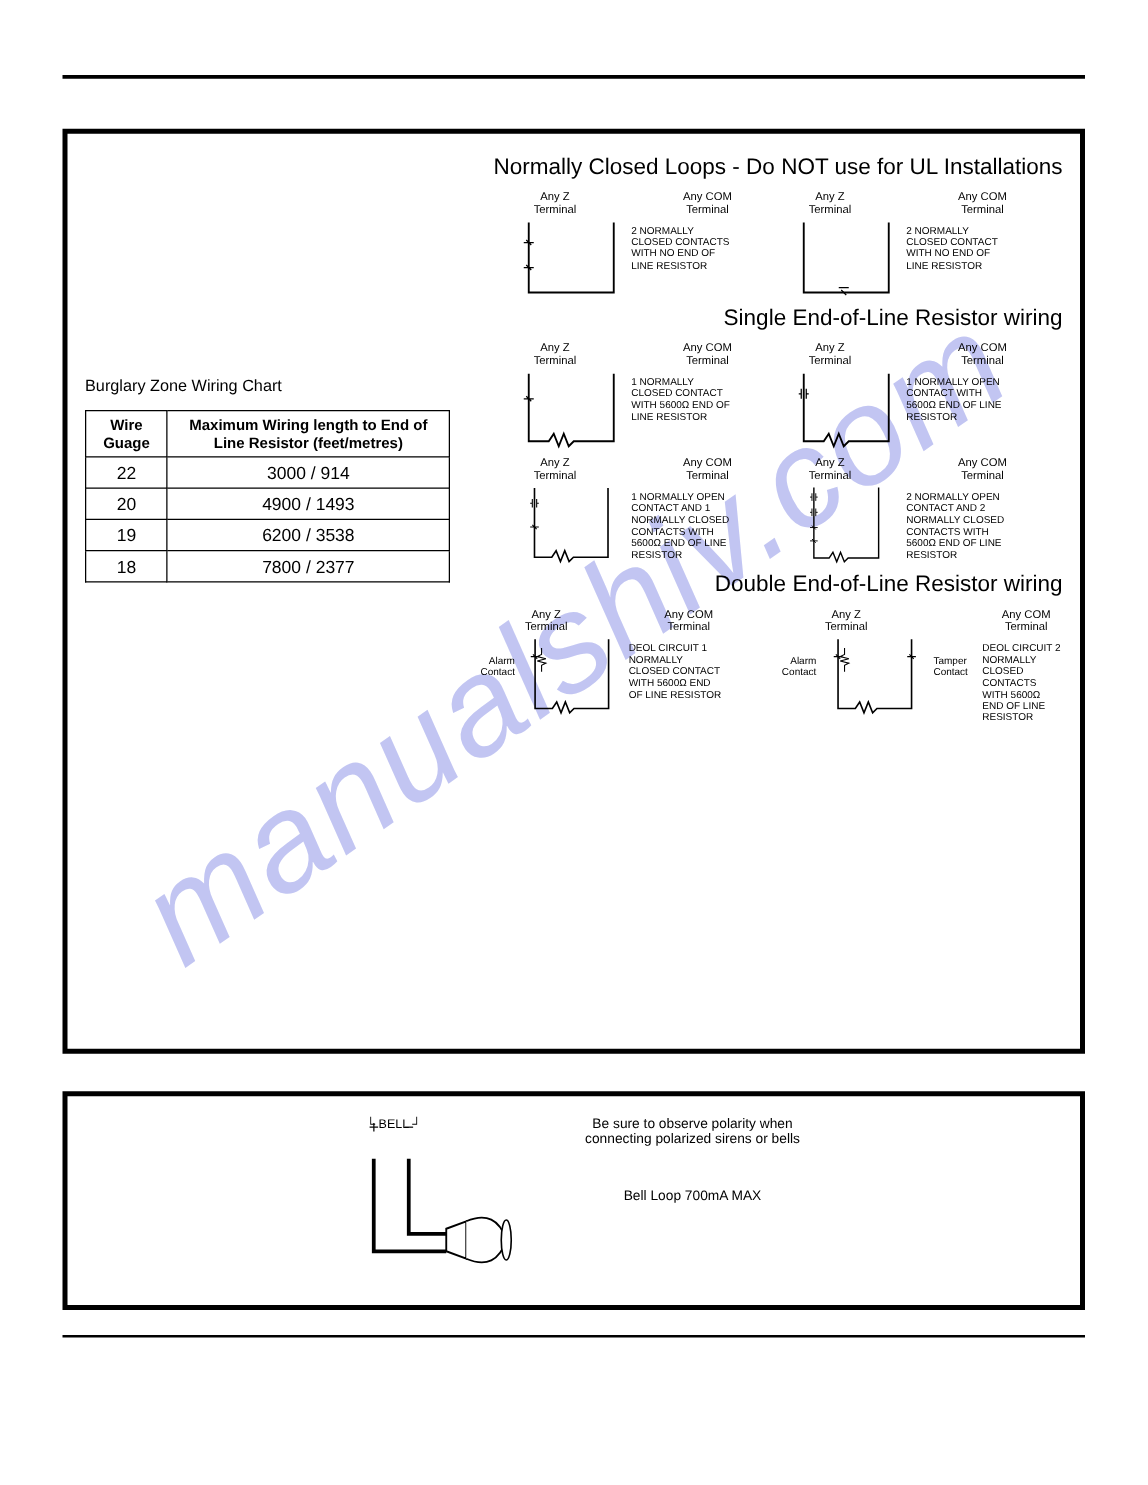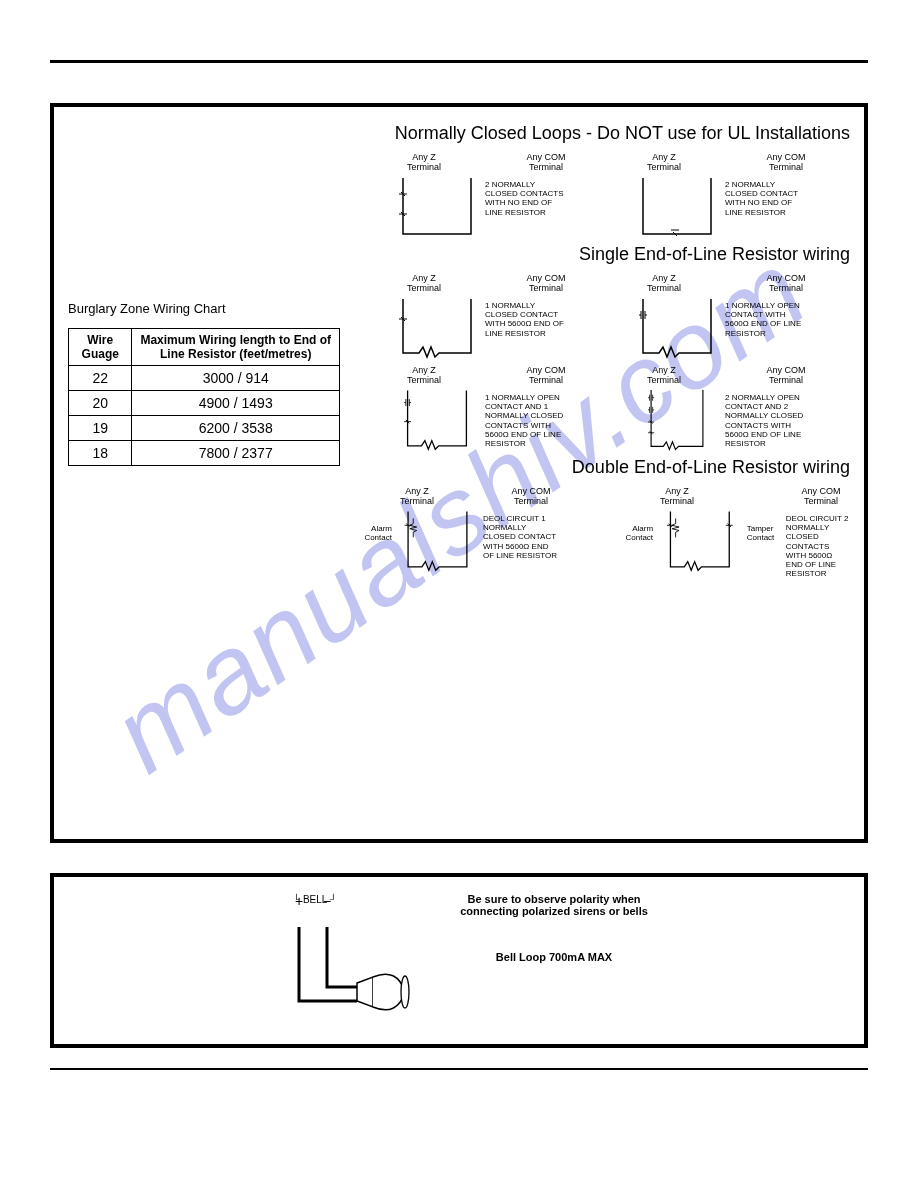--- a/index.html
+++ b/index.html
@@ -11,32 +11,32 @@
   .panel-bell{height:175px;margin-top:30px;padding:10px}
   .watermark{position:absolute;left:50%;top:50%;transform:translate(-50%,-20%) rotate(-35deg);font-size:110px;color:#9aa0ea;opacity:0.6;font-style:italic;letter-spacing:2px;pointer-events:none;white-space:nowrap}
   .main-flex{display:flex;gap:20px;height:100%}
   .left-col{width:340px;padding-top:180px}
   .right-col{flex:1;position:relative}
   .chart-title{font-size:13px;margin-bottom:12px}
   table.wire{border-collapse:collapse;width:100%;font-size:14px}
   table.wire th,table.wire td{border:1px solid #000;padding:4px 6px;text-align:center}
   table.wire th{font-weight:bold;font-size:12px}
   .sec-title{font-size:18px;text-align:right;margin:2px 0 8px 0}
-  .diagrams-row{display:flex;gap:60px;justify-content:center;margin-bottom:6px}
+  .diagrams-row{display:flex;gap:40px;justify-content:center;margin-bottom:6px}
   .diag{width:180px}
   .term-labels{display:flex;justify-content:space-between;font-size:9px;text-align:center;margin:0 6px 2px 6px}
   .term-labels span{width:46px}
   .diag-body{display:flex;align-items:flex-start;gap:6px}
   .schem{width:84px;height:64px}
   .desc{font-size:8px;line-height:1.15;width:82px;padding-top:6px}
   .side-label{font-size:8px;padding-top:16px;width:34px;text-align:right}
   .bell-wrap{display:flex;align-items:flex-start;justify-content:center;gap:10px;margin-top:6px}
   .bell-diagram{position:relative;width:180px;height:130px}
-  .bell-text{font-size:11px;font-weight:bold;text-align:center;max-width:210px}
-  .bell-loop-lbl{font-size:11px;font-weight:bold;text-align:center;margin-top:34px}
+  .bell-text{font-size:11px;font-weight:normal;text-align:center;max-width:210px}
+  .bell-loop-lbl{font-size:11px;font-weight:normal;text-align:center;margin-top:34px}
 </style>
 </head>
 <body>
 
 <div class="page">
   <div class="top-rule"></div>
 
   <div class="panel panel-main">
     <div class="watermark">manualshiv.com</div>
     <div class="main-flex">

